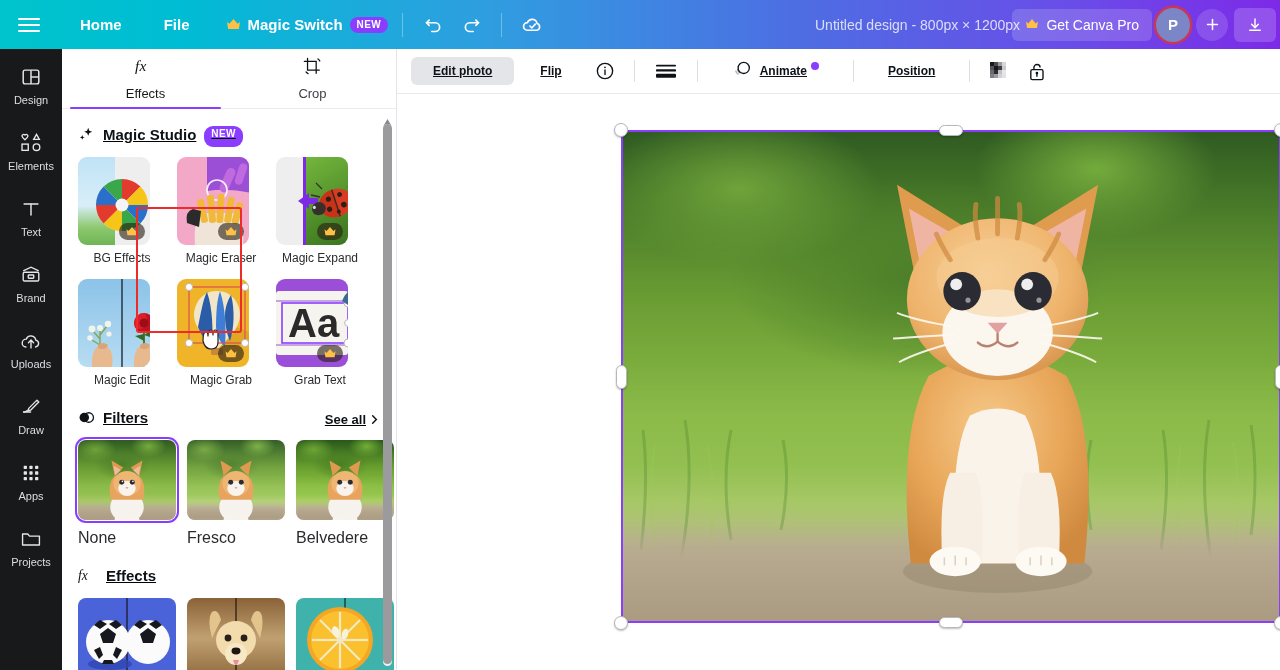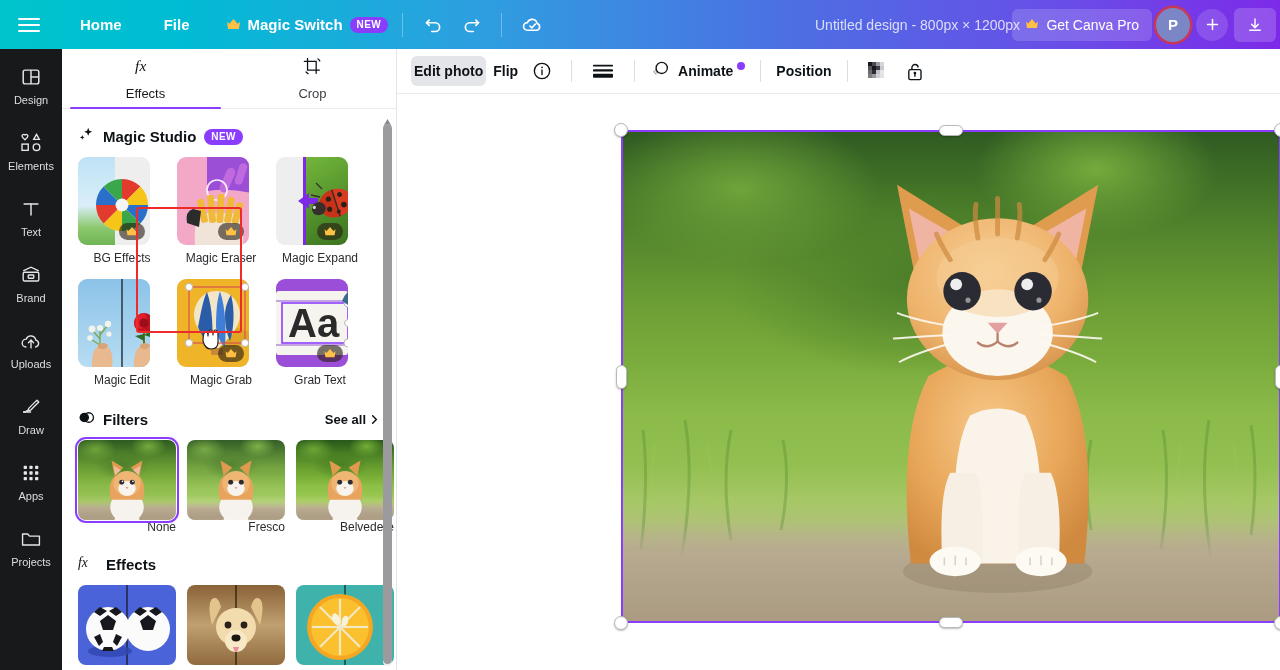--- a/index.html
+++ b/index.html
@@ -93,21 +93,21 @@
     gap:6px; cursor:pointer; position:relative;
   }
   .ptab .lbl { font-size:13px; color:#3d3f47; }
   .ptab.active .lbl { color:#17181a; }
   .ptab.active::after {
     content:""; position:absolute; bottom:-1px; left: 8px; right: 8px;
     height: 2.5px; background:#8b3dff; border-radius:2px;
   }
   .panel-body { position:absolute; top:61px; left:0; right:0; bottom:0; padding: 0 16px; overflow:hidden; }
 
-  .sect-head { display:flex; align-items:center; margin-top:16px; margin-bottom:10px; }
+  .sect-head { display:flex; margin-top:16px; margin-bottom:10px;text-decoration:underline; }
   .sect-title { font-size:15px; font-weight:700; color:#0d1216; margin-left:8px; }
   .see-all { margin-left:auto; font-size:13px; font-weight:600; color:#0d1216; cursor:pointer; display:flex; align-items:center; gap:3px; }
 
   .grid3 { display:flex; gap:11px; }
   .tool { width:88px; cursor:pointer; }
   .tool .thumb {
     width:72px; height:88px; border-radius:9px; overflow:hidden; position:relative;
     background:#eee;
     padding-left:8px;
   }
@@ -128,40 +128,40 @@
       linear-gradient(45deg,#cfcfcf 25%,transparent 25%,transparent 75%,#cfcfcf 75%);
     background-size: 14px 14px;
     background-position: 0 0, 7px 7px;
     background-color:#fff;
   }
 
   
   .fil { width:98px; cursor:pointer; }
   .fil .thumb { width:98px; height:80px; border-radius:8px; overflow:hidden; position:relative; }
   .fil.sel .thumb { outline: 2.5px solid #8b3dff; outline-offset: 1px; }
-  .fil .name { font-size:12px; color:#2a2b2e; text-align:right; }
+  .fil .name { font-size:16px; color:#2a2b2e; text-align:left; margin-top:9px; }
 
   .eff { width:98px; cursor:pointer; }
   .eff .thumb { width:98px; height:80px; border-radius:8px; overflow:hidden; position:relative; }
 
   
   .vscroll { position:absolute; top:61px; right:3px; width:11px; bottom:0; }
   .vscroll .arrow { position:absolute; top:2px; left:1px; width:9px; height:8px; }
   .vscroll .track { position:absolute; top:14px; bottom:4px; left:1px; width:9px; background:#efeff1; border-radius:5px; }
   .vscroll .thumbbar { position:absolute; top:14px; left:1px; width:9px; height:540px; background:#9b9b9e; border-radius:5px; }
 
   
   .etoolbar {
     position:absolute; top:49px; left:397px; right:0; height:45px;
     background:#fff; border-bottom:1px solid #e9e9ed;
     display:flex; align-items:center; padding-left: 14px; gap: 4px; z-index: 15;
   }
   .et-btn {
-    font-size:14px; font-weight:700; color:#0d1216; padding: 7px 3px; border-radius:6px; cursor:pointer;
-    display:flex; align-items:center; gap:7px; white-space:nowrap;
+    font-size:12px; font-weight:700; color:#0d1216; padding: 7px 22px; border-radius:6px; cursor:pointer;
+    display:flex; align-items:center; gap:7px; white-space:nowrap;text-decoration:underline;
   }
   .et-btn.active { background:#e3e5e9; }
   .et-icon { width:34px; height:30px; display:flex; align-items:center; justify-content:center; border-radius:5px; cursor:pointer; }
   .et-div { width:1px; height:22px; background:#dddde3; margin: 0 8px; }
   .dot-new { width:8px; height:8px; border-radius:50%; background:#8b3dff; margin-left:-3px; margin-top:-10px; }
 
   
   .canvas-area {
     position:absolute; top:95px; left:397px; right:0; bottom:0;
     background:#fff; overflow:hidden;

